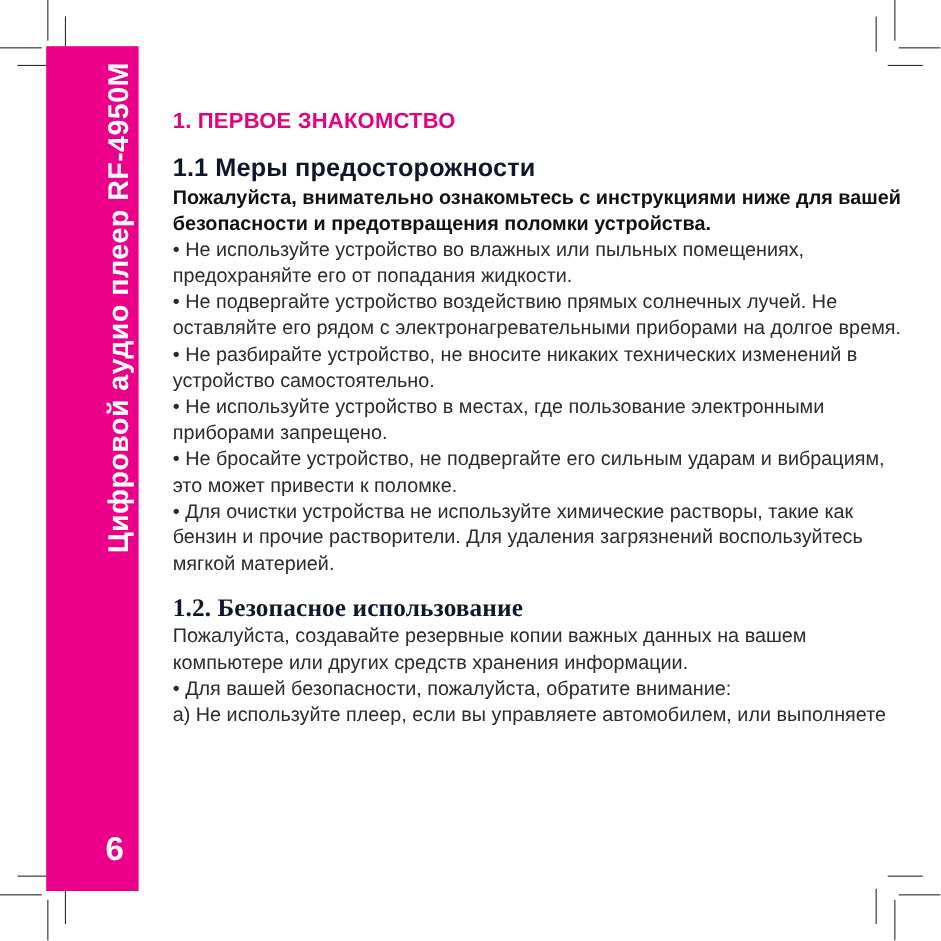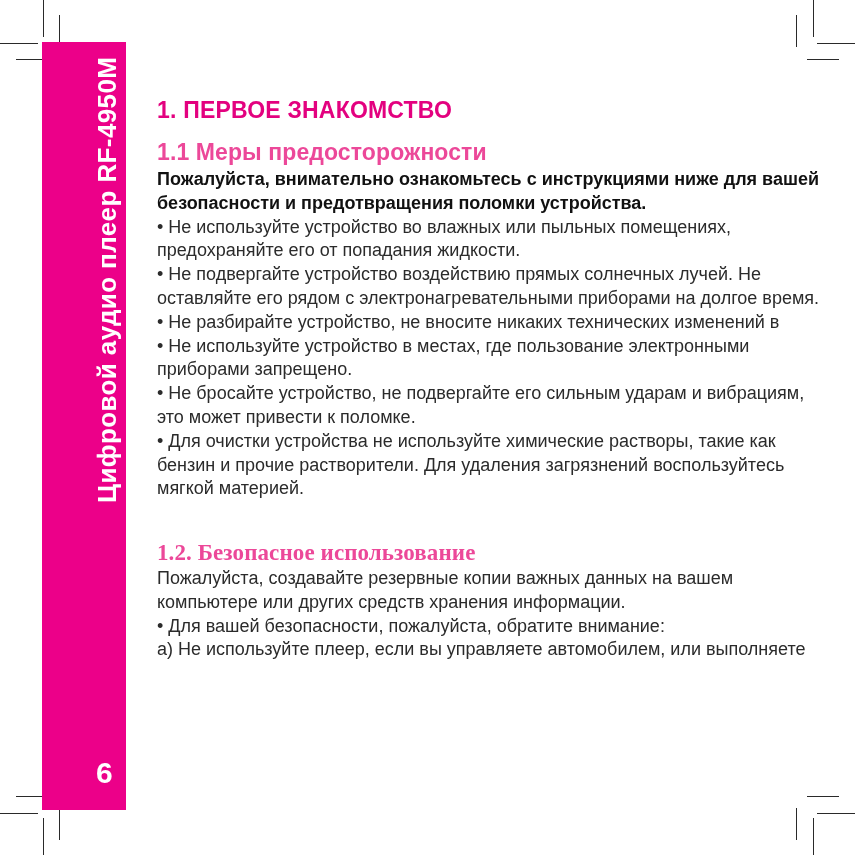--- a/index.html
+++ b/index.html
@@ -21,26 +21,26 @@
     white-space:nowrap;height:34px;line-height:34px;
     font-size:26px;font-weight:bold;color:#ffffff;letter-spacing:0.4px;
   }
   .page-number{
     position:absolute;left:96px;top:758px;
     font-size:30px;font-weight:bold;color:#ffffff;line-height:30px;
   }
   .content{position:absolute;left:157px;top:0;width:660px;}
   .h-main{
     position:absolute;left:0;top:99px;margin:0;
-    font-size:23px;font-weight:bold;color:var(--heading);
+    font-size:20px;font-weight:bold;color:var(--heading);
     line-height:23px;white-space:nowrap;letter-spacing:0.2px;
   }
   .h-sub{
     position:absolute;left:0;margin:0;
-    font-size:23px;font-weight:bold;color:#ec4899;
+    font-size:23px;font-weight:bold;color:#0f172a;
     line-height:23px;white-space:nowrap;letter-spacing:0.1px;
   }
   .h-sub1{top:141px;}
   .h-sub2{top:541px;font-family:Liberation Serif, serif;}
   .body-block{position:absolute;left:0;font-size:18px;color:#2b2b2b;}
   .block-1{top:168px;}
   .block-2{top:567px;}
   .text-line{line-height:23.8px;white-space:nowrap;}
   .text-line.bold{font-weight:bold;color:#111111;}
 </style>
@@ -75,20 +75,21 @@
   <h1 class="h-main">1. ПЕРВОЕ ЗНАКОМСТВО</h1>
   <h2 class="h-sub h-sub1">1.1 Меры предосторожности</h2>
   <div class="body-block block-1">
       <div class="text-line bold">Пожалуйста, внимательно ознакомьтесь с инструкциями ниже для вашей</div>
       <div class="text-line bold">безопасности и предотвращения поломки устройства.</div>
       <div class="text-line">• Не используйте устройство во влажных или пыльных помещениях,</div>
       <div class="text-line">предохраняйте его от попадания жидкости.</div>
       <div class="text-line">• Не подвергайте устройство воздействию прямых солнечных лучей. Не</div>
       <div class="text-line">оставляйте его рядом с электронагревательными приборами на долгое время.</div>
       <div class="text-line">• Не разбирайте устройство, не вносите никаких технических изменений в</div>
+      <div class="text-line">устройство самостоятельно.</div>
       <div class="text-line">• Не используйте устройство в местах, где пользование электронными</div>
       <div class="text-line">приборами запрещено.</div>
       <div class="text-line">• Не бросайте устройство, не подвергайте его сильным ударам и вибрациям,</div>
       <div class="text-line">это может привести к поломке.</div>
       <div class="text-line">• Для очистки устройства не используйте химические растворы, такие как</div>
       <div class="text-line">бензин и прочие растворители. Для удаления загрязнений воспользуйтесь</div>
       <div class="text-line">мягкой материей.</div>
     </div>
   <h2 class="h-sub h-sub2">1.2. Безопасное использование</h2>
   <div class="body-block block-2">

